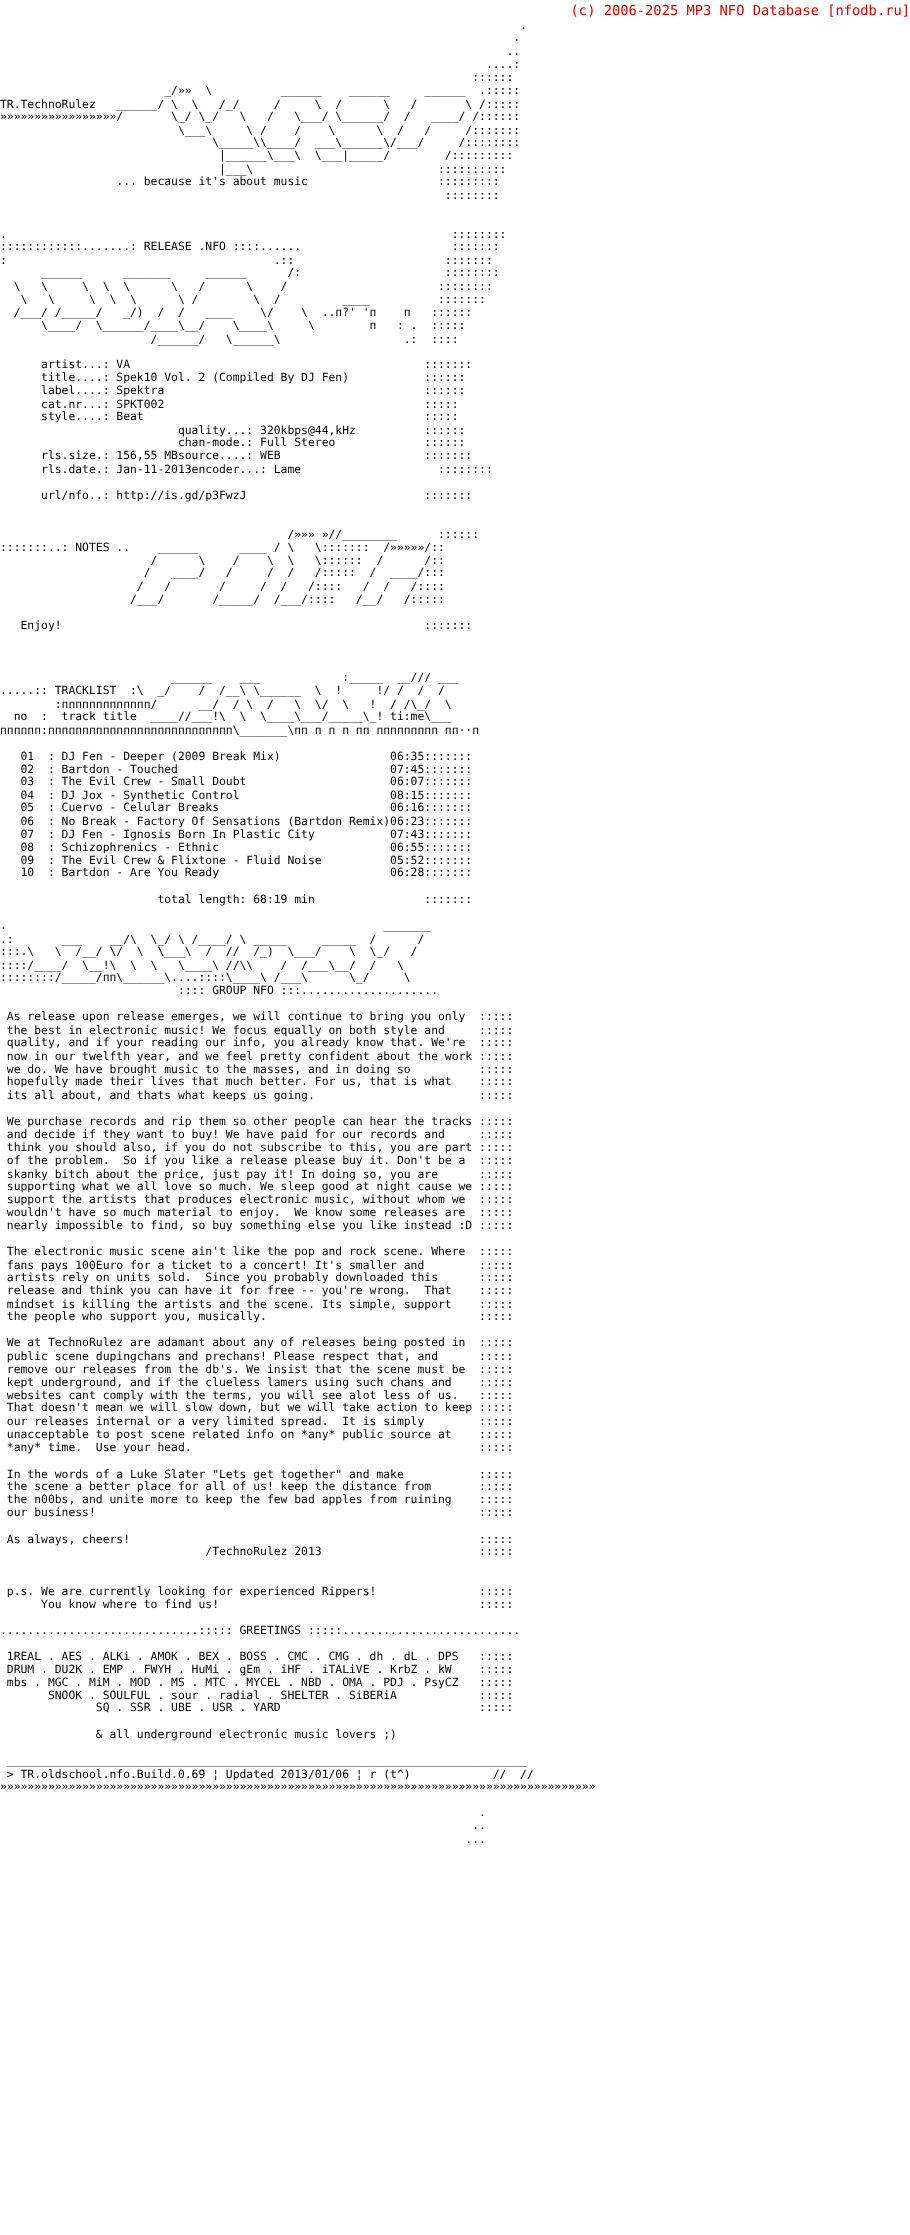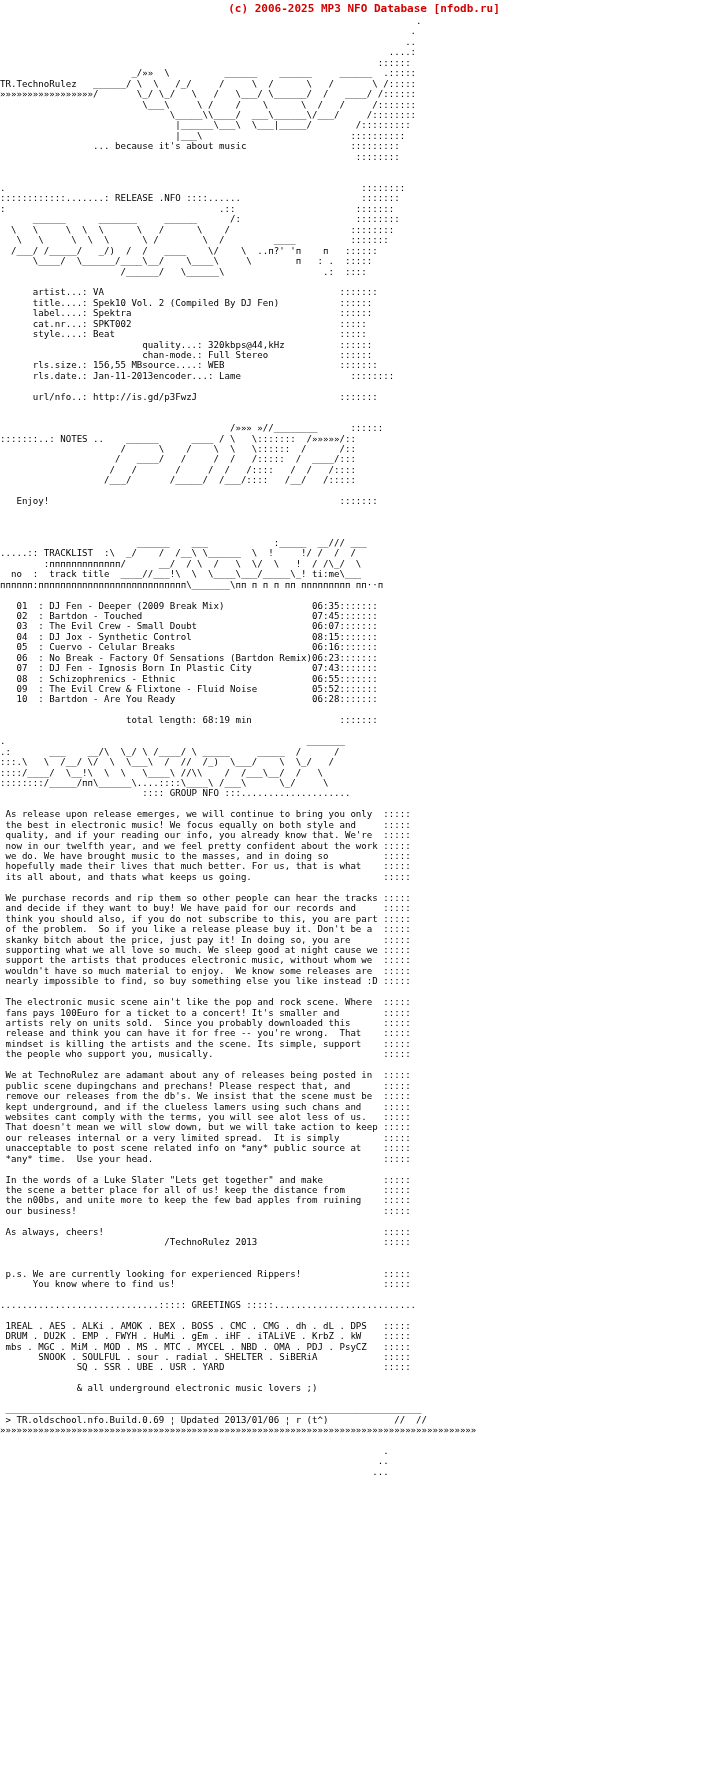--- a/index.html
+++ b/index.html
@@ -6,25 +6,25 @@
   html, body {
     margin: 0;
     padding: 0;
     background: #ffffff;
   }
   body {
     width: 728px;
     font-family: "DejaVu Sans Mono", "Liberation Mono", monospace;
   }
   #header-bar {
-    text-align: center;
+    text-align: right;
     color: #d40000;
     font-family: "DejaVu Sans Mono", "Liberation Mono", monospace;
     font-size: 11px;
-    font-weight: bold;
+    font-weight: normal;
     line-height: 14px;
     padding-top: 2px;
     letter-spacing: 0px;
     white-space: pre;
   }
   #nfo {
     color: #000000;
     font-family: "DejaVu Sans Mono", "Liberation Mono", monospace;
     font-size: 9.1px;
     line-height: 10.45px;

